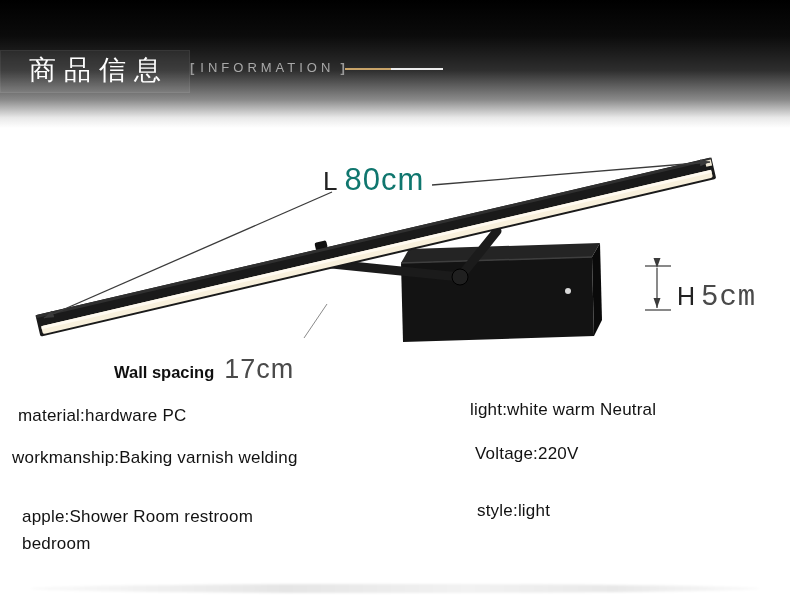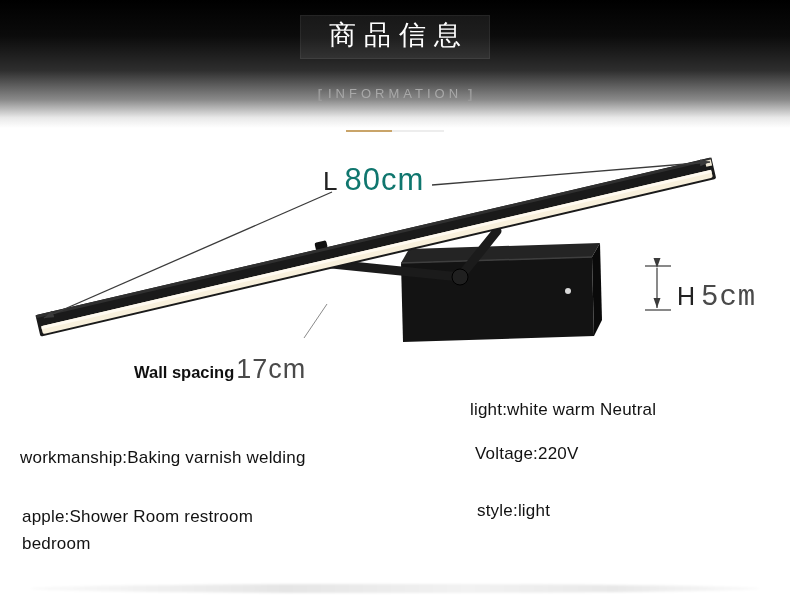--- a/index.html
+++ b/index.html
@@ -9,23 +9,22 @@
     background:#ffffff;
     position:relative;
     overflow:hidden;
   }
   .page { position:absolute; inset:0; width:790px; height:599px; }
 
   
   .hero {
     position:absolute; top:0; left:0; right:0; height:128px;
     background:linear-gradient(180deg,#000000 0%,#0b0b0b 28%,#2e2e2e 55%,#8a8a8a 78%,#e9e9e9 92%,#ffffff 100%);
-    display:flex; flex-direction:column; align-items:center;
+    display:flex; flex-direction:row; align-items:center;
     z-index:3;
-    gap:20px;
   }
   .hero-title {
     margin-top:15px;
     padding:3px 20px 5px;
     font-size:27px; line-height:1.25;
     letter-spacing:8px; text-indent:8px;
     color:#ffffff;
     background:rgba(255,255,255,0.08);
     border:1px solid rgba(255,255,255,0.06);
   }
@@ -44,28 +43,28 @@
   .stage-svg { position:absolute; top:0; left:0; z-index:1; }
 
   
   .dim { position:absolute; z-index:2; display:flex; align-items:baseline; color:#2f2f2f; }
   .dim-length { left:323px; top:162px; gap:7px; }
   .dim-length .dim-label { font-size:26px; font-weight:500; color:#222; }
   .dim-length .dim-value { font-size:31px; font-weight:300; color:#0f766e; letter-spacing:1px; }
   .dim-height { left:677px; top:281px; gap:6px; }
   .dim-height .dim-label { font-size:25px; font-weight:500; color:#222; }
   .dim-height .dim-value { font-size:29px; font-weight:300; color:#4a4a4a; letter-spacing:1px;font-family:Liberation Mono, monospace; }
-  .dim-wall { left:134px; top:339px; gap:2px; }
+  .dim-wall { left:114px; top:339px; gap:10px; }
   .dim-wall .dim-label { font-size:16.5px; font-weight:700; color:#101010; }
   .dim-wall .dim-value { font-size:27px; font-weight:300; color:#4a4a4a; letter-spacing:1px;margin-top:15px; }
 
   
   .spec { position:absolute; z-index:2; font-size:17px; color:#121212; letter-spacing:0.2px; }
   .spec-material    { left:18px;  top:406px; }
-  .spec-workmanship { left:20px;  top:448px; }
+  .spec-workmanship { left:12px;  top:448px; }
   .spec-apple       { left:22px;  top:495px; width:255px; line-height:1.6;margin-top:8px; }
   .spec-light       { left:470px; top:400px; }
   .spec-voltage     { left:475px; top:444px; }
   .spec-style       { left:477px; top:501px; }
 
   
   .smudge {
     position:absolute; left:30px; right:30px; bottom:6px; height:9px; z-index:1;
     background:linear-gradient(to right, rgba(0,0,0,0.02), rgba(0,0,0,0.10) 35%, rgba(0,0,0,0.05) 60%, rgba(0,0,0,0.09) 80%, rgba(0,0,0,0.02));
     border-radius:50%;
@@ -140,20 +139,21 @@
   </div>
   <div class="dim dim-height">
     <span class="dim-label">H</span>
     <span class="dim-value">5cm</span>
   </div>
   <div class="dim dim-wall">
     <span class="dim-label">Wall spacing</span>
     <span class="dim-value">17cm</span>
   </div>
 
+  <p class="spec spec-material">material:hardware PC</p>
   <p class="spec spec-workmanship">workmanship:Baking varnish welding</p>
   <p class="spec spec-apple">apple:Shower Room restroom bedroom</p>
   <p class="spec spec-light">light:white warm Neutral</p>
   <p class="spec spec-voltage">Voltage:220V</p>
   <p class="spec spec-style">style:light</p>
 
   <div class="smudge"></div>
 </div>
 
 </body></html>

